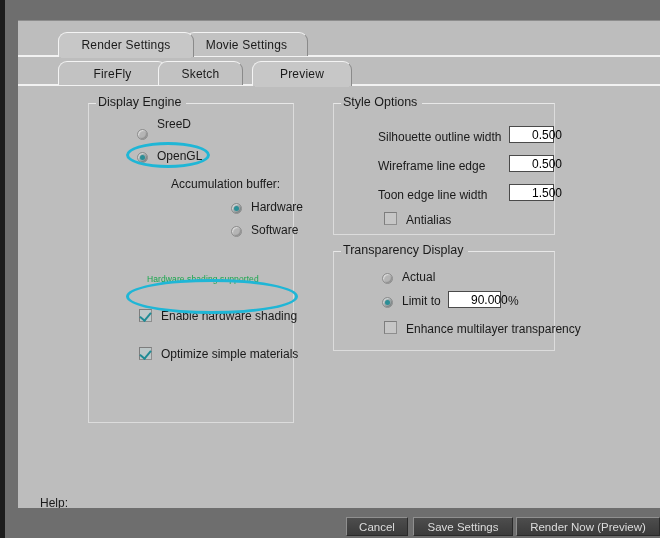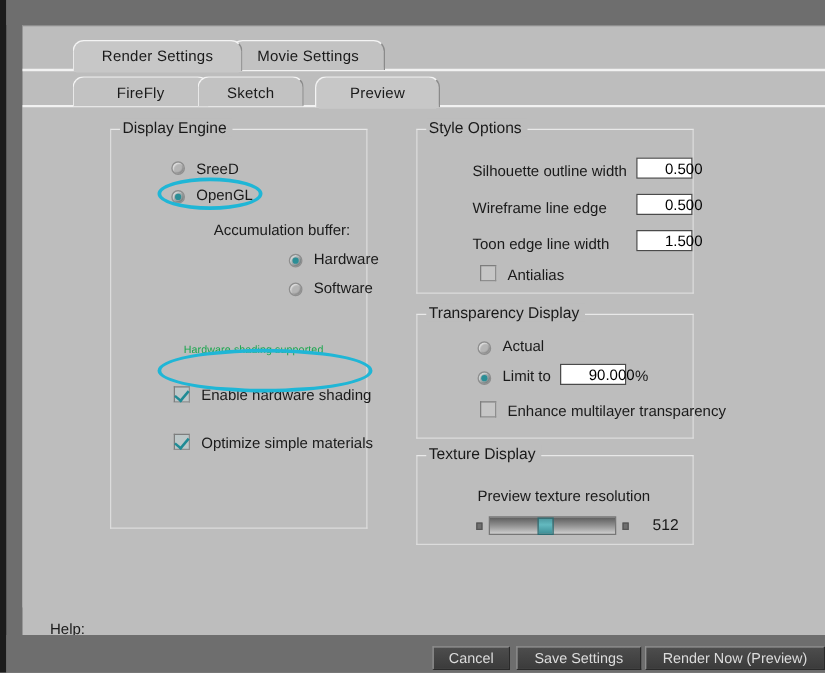--- a/index.html
+++ b/index.html
@@ -248,21 +248,21 @@
         <span>Preview</span>
       </div>
     </div>
 
     <div id="content">
 
       <div class="group" id="grpDisplay">
         <div class="legend">Display Engine</div>
 
         <div class="radio" style="left:48px;top:25px;"></div>
-        <div class="lbl" style="left:68px;top:24px;">SreeD</div>
+        <div class="lbl" style="left:68px;top:13px;">SreeD</div>
 
         <div class="radio on" style="left:48px;top:48px;"></div>
         <div class="lbl" style="left:68px;top:45px;">OpenGL</div>
 
         <div class="lbl" style="left:82px;top:73px;">Accumulation buffer:</div>
 
         <div class="radio on" style="left:142px;top:99px;"></div>
         <div class="lbl" style="left:162px;top:96px;">Hardware</div>
 
         <div class="radio" style="left:142px;top:122px;"></div>
@@ -301,33 +301,20 @@
 
         <div class="radio on" style="left:48px;top:45px;"></div>
         <div class="lbl" style="left:68px;top:42px;">Limit to</div>
         <div class="field" style="left:114px;top:39px;width:53px;">90.000</div>
         <div class="lbl" style="left:174px;top:42px;">%</div>
 
         <div class="cbox" style="left:50px;top:69px;"></div>
         <div class="lbl" style="left:72px;top:70px;">Enhance multilayer transparency</div>
       </div>
 
-      <div class="group" id="grpTexture">
-        <div class="legend">Texture Display</div>
-
-        <div class="lbl" style="left:48px;top:25px;">Preview texture resolution</div>
-
-        <div class="sliderwrap" style="left:47px;top:47px;width:130px;height:18px;">
-          <div class="endmark" style="left:0px;"></div>
-          <div class="track"></div>
-          <div class="thumb" id="sliderThumb" style="left: 49px;"></div>
-          <div class="endmark" style="left:117px;"></div>
-        </div>
-        <div class="lbl" style="left:188px;top:48px;font-size:12.5px;">512</div>
-      </div>
 
       <div class="ellipse" style="left: 108px; top: 56px; width: 84px; height: 26px; border-color: rgb(31, 182, 214);"></div>
       <div class="ellipse" style="left: 108px; top: 193px; width: 172px; height: 35px; border-color: rgb(31, 182, 214);"></div>
 
     </div>
 
     <div id="helpbar">
       <div id="helpLabel">Help:</div>
     </div>
 

